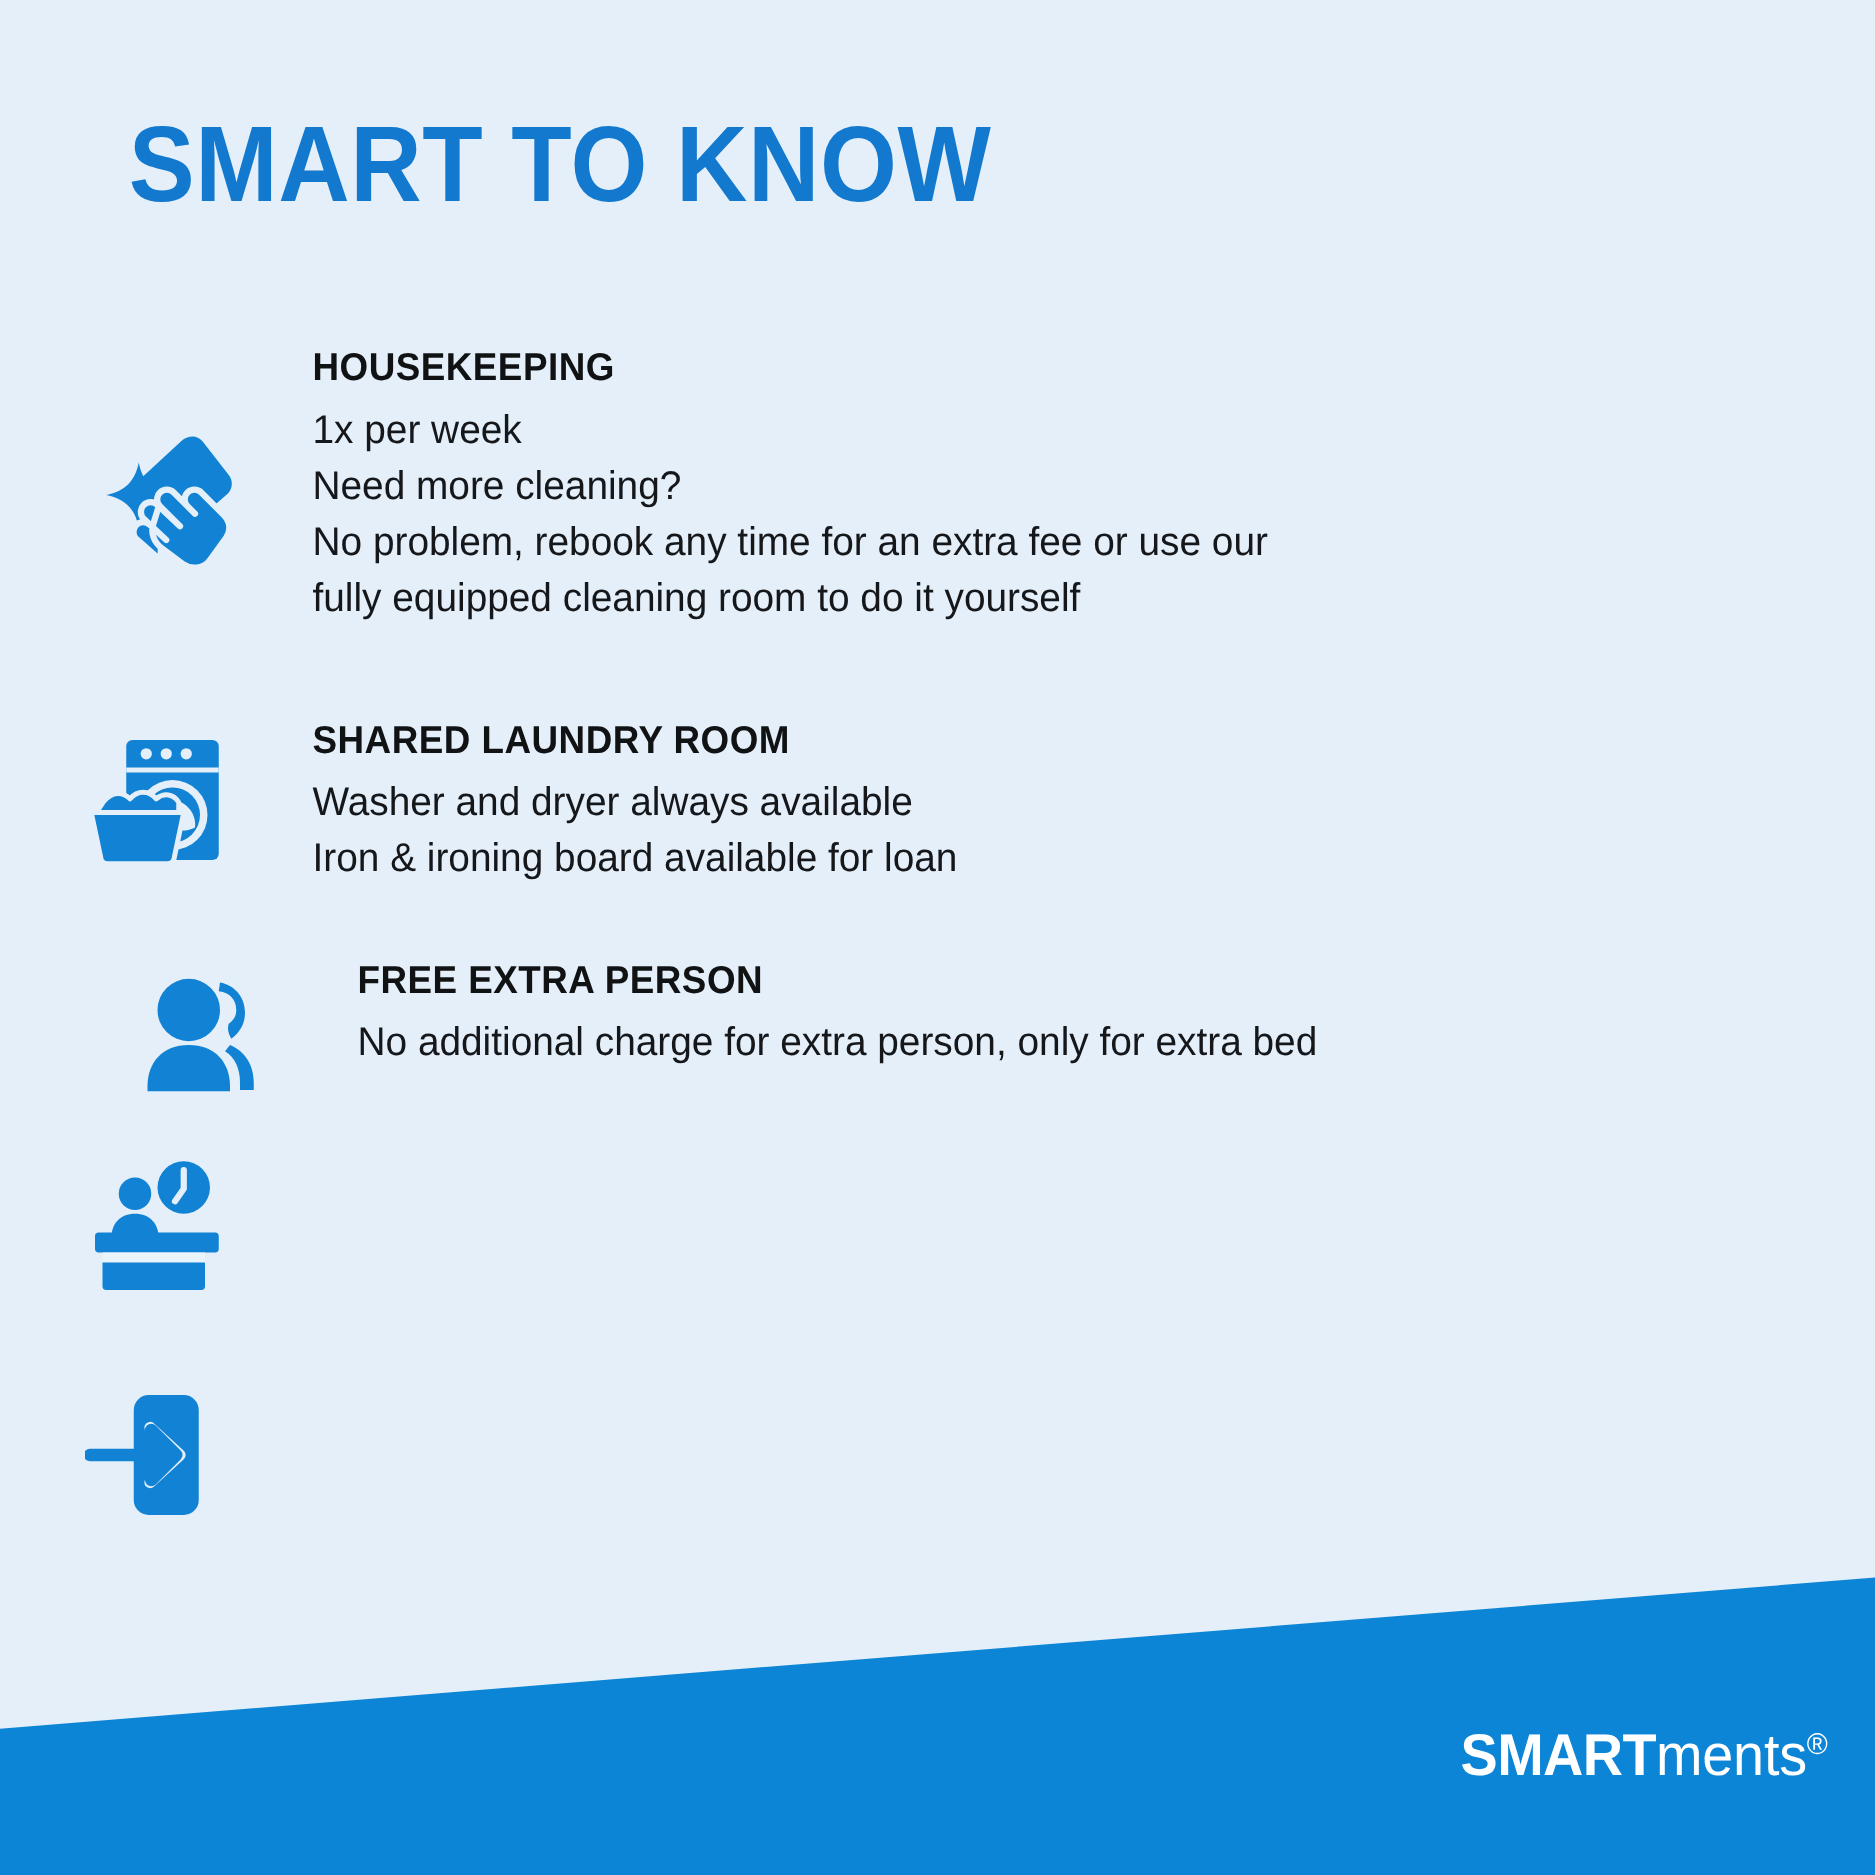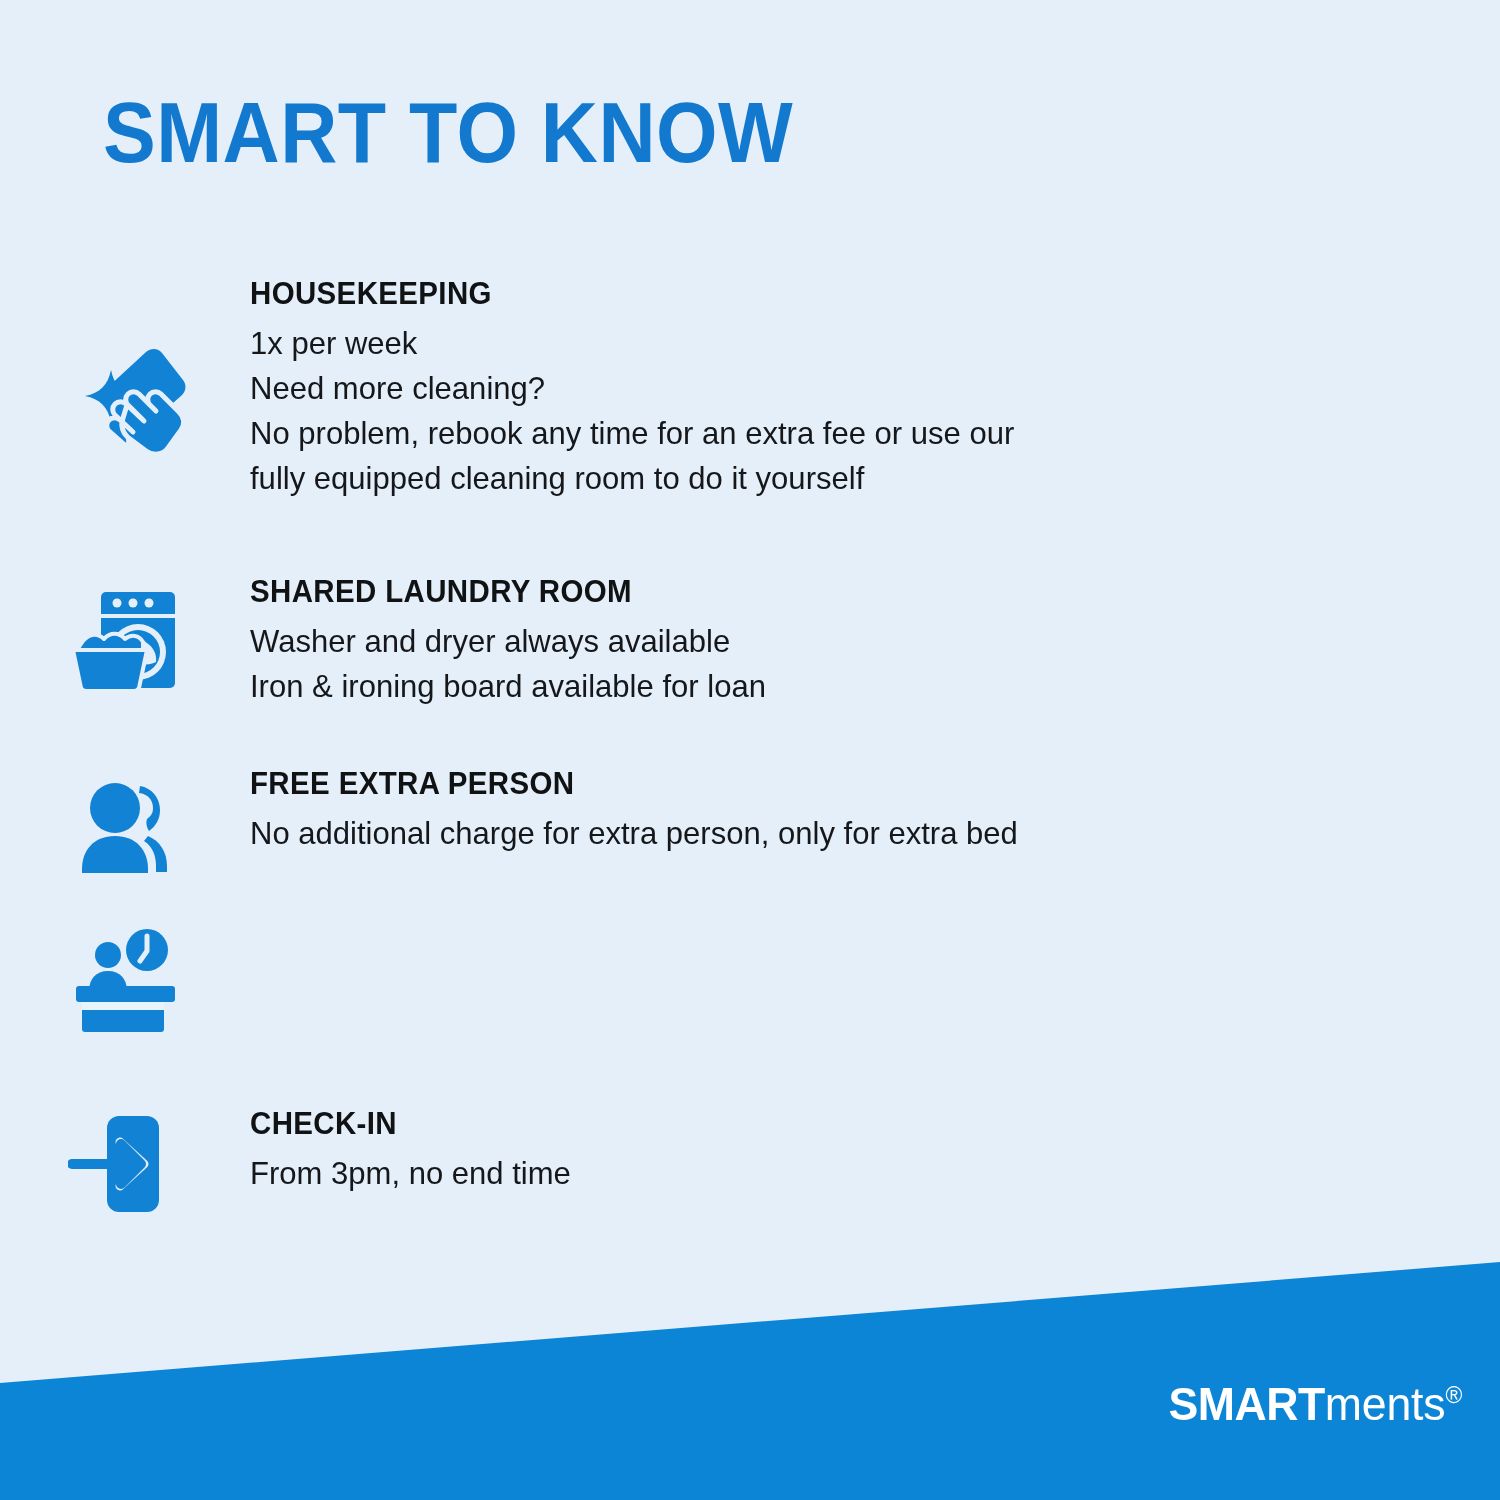--- a/index.html
+++ b/index.html
@@ -79,21 +79,21 @@
     color: #15171a;
     font-weight: 400;
     transform: scaleX(0.97);
     transform-origin: left center;
     white-space: nowrap;
   }
 
   
   .item.housekeeping { height: 298px; justify-content: center; }
   .item.laundry      { height: 192px; }
-  .item.extra-person { height: 148px; }
+  .item.extra-person { height: 148px; margin-left: 36px; }
   .item.reception    { height: 192px; }
   .item.checkin      { height: 140px; }
 
   .item.housekeeping .icon-cell { padding-top: 68px; }
   .item.laundry      .icon-cell { padding-top: 14px; }
   .item.extra-person .icon-cell { padding-top: 10px; }
   .item.reception    .icon-cell { padding-top: 12px; }
   .item.checkin      .icon-cell { padding-top: 8px; }
 
   .svg-icon { display: block; }
@@ -230,24 +230,20 @@
 
           <g stroke="#e4eff9" stroke-width="9" fill="none" stroke-linejoin="round" stroke-linecap="round">
             <path d="M2 52 L70 52 M52 30 L76 52 L52 74"></path>
           </g>
           <g stroke="#1282d4" stroke-width="10" fill="none" stroke-linejoin="round" stroke-linecap="round">
             <path d="M4 52 L68 52"></path>
             <path d="M53 32 L73 52 L53 72"></path>
           </g>
         </svg>
       </div>
-      <div class="text-cell">
-        <div class="item-heading">CHECK-IN</div>
-        <div class="item-line">From 3pm, no end time</div>
-      </div>
     </div>
 
   </div>
 
   <svg class="footer-band" viewBox="0 0 1500 1500">
     <polygon points="0,1383 1500,1262 1500,1500 0,1500" fill="#0d85d6"></polygon>
   </svg>
 
   <div class="logo">
     <span class="logo-bold">SMART</span><span class="logo-light">ments</span><span class="logo-reg">®</span>

